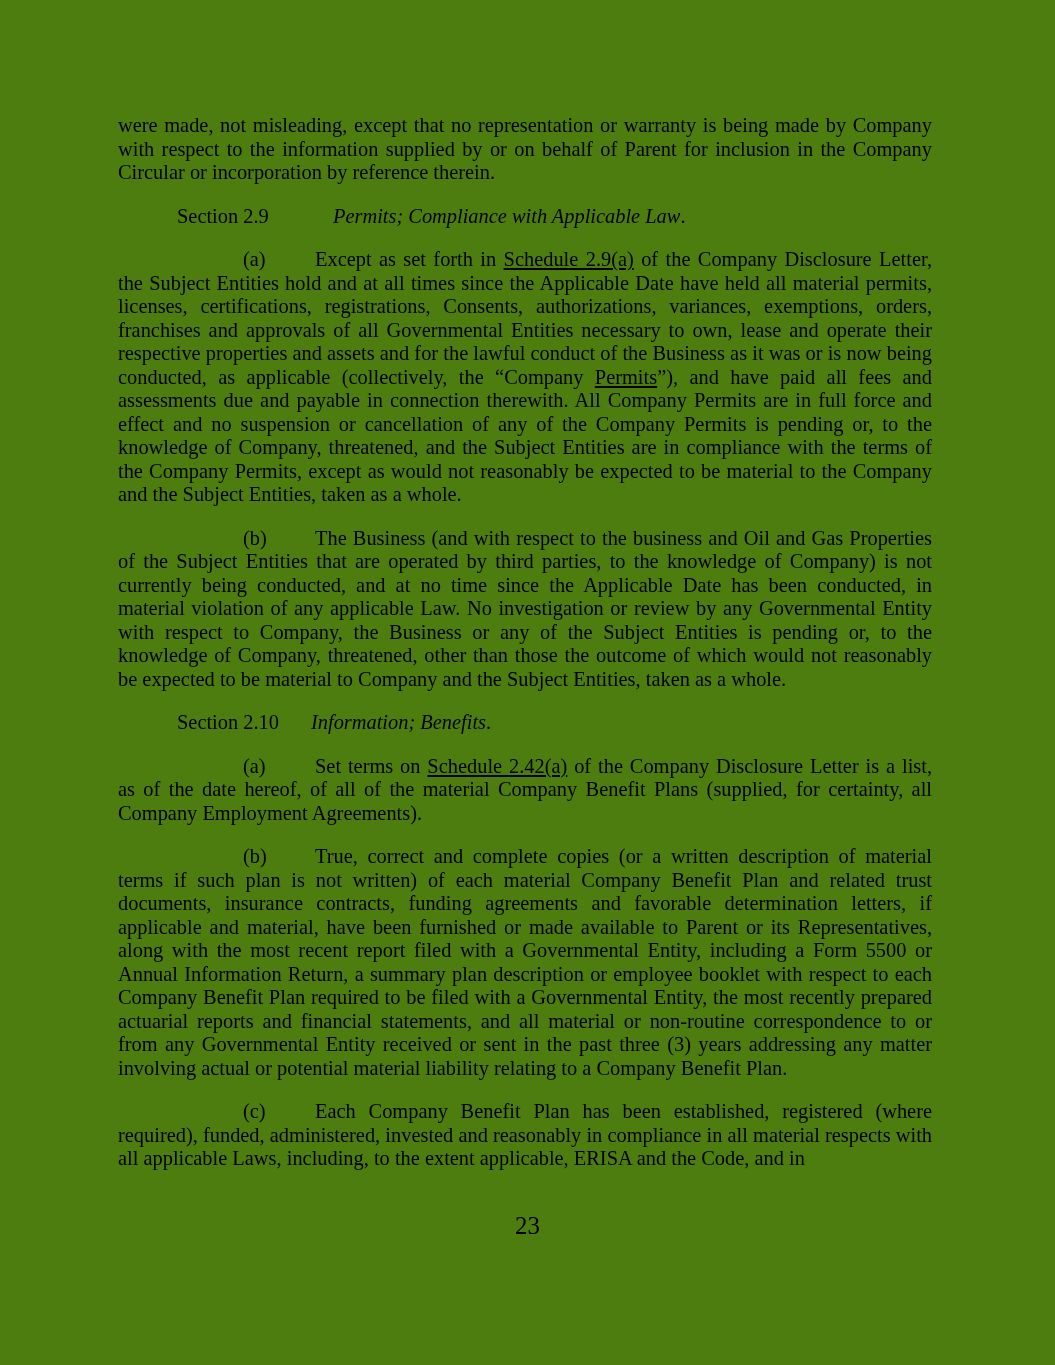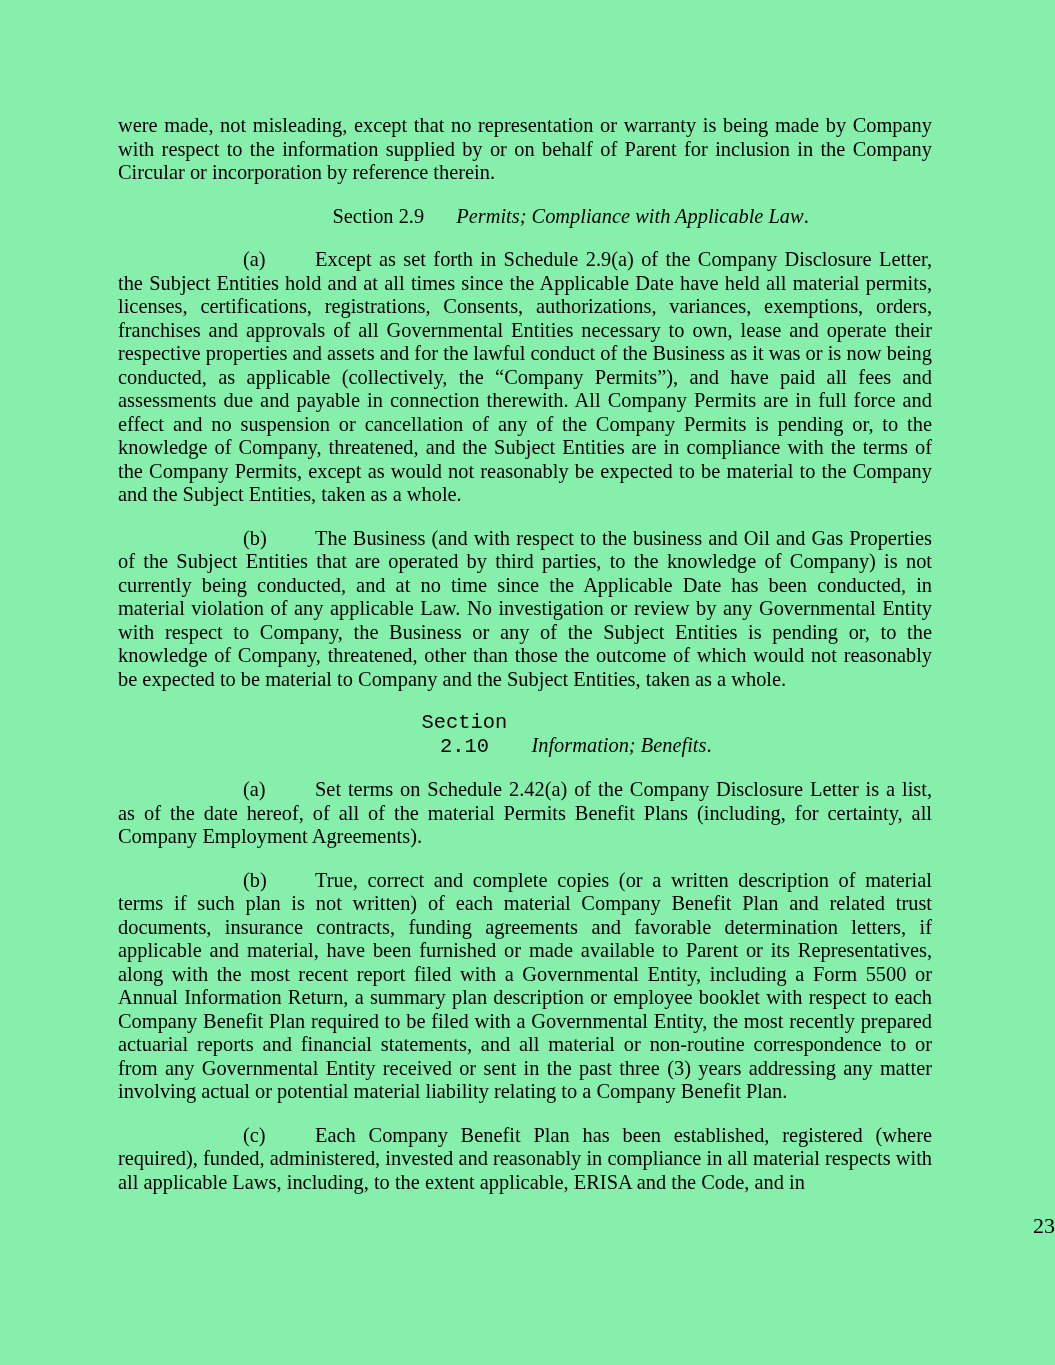--- a/index.html
+++ b/index.html
@@ -11,71 +11,71 @@
     width: 1055px;
     height: 1365px;
     position: relative;
     overflow: hidden;
     font-family: "Liberation Serif", "DejaVu Serif", serif;
     color: #000000;
   }
   .page {
     position: absolute;
     inset: 0;
-    background: #86efac;
+    background: #4d7c0f;
   }
   .content {
     position: absolute;
     left: 118px;
     top: 114px;
     width: 814px;
   }
   .content p {
     margin: 0 0 20px 0;
     font-size: 20.4px;
     line-height: 23.5px;
     text-align: justify;
   }
   p.heading {
-    text-align: center;
+    text-align: left;
     text-indent: 59px;
   }
   p.paragraph {
     text-indent: 125px;
   }
   p.paragraph.flush {
     text-indent: 0;
   }
   .label {
     display: inline-block;
     text-indent: 0;
   }
   .paragraph .label { width: 72px; }
   .heading.s29  .label { width: 156px; }
-  .heading.s210 .label { width: 134px; font-family: Liberation Mono, monospace; }
+  .heading.s210 .label { width: 134px; }
   .italic { font-style: italic; }
-  .underline { }
+  .underline { text-decoration: underline; }
   .pageno {
     position: absolute;
     top: 1214px;
     left: 0;
     width: 100%;
-    text-align: right;
-    font-size: 22px;
+    text-align: center;
+    font-size: 25px;
     line-height: 23.5px;
   }
 </style>
 </head>
 <body>
 
 <div class="page">
   <main class="content">
       <p class="paragraph flush"><span>were made, not misleading, except that no representation or warranty is being made by Company with respect to the information supplied by or on behalf of Parent for inclusion in the Company Circular or incorporation by reference therein.</span></p>
       <p class="heading s29"><span class="label">Section 2.9</span><span class="italic">Permits; Compliance with Applicable Law</span><span>.</span></p>
       <p class="paragraph"><span class="label">(a)</span><span>Except as set forth in </span><span class="underline">Schedule 2.9(a)</span><span> of the Company Disclosure Letter, the Subject Entities hold and at all times since the Applicable Date have held all material permits, licenses, certifications, registrations, Consents, authorizations, variances, exemptions, orders, franchises and approvals of all Governmental Entities necessary to own, lease and operate their respective properties and assets and for the lawful conduct of the Business as it was or is now being conducted, as applicable (collectively, the “Company </span><span class="underline">Permits</span><span>”), and have paid all fees and assessments due and payable in connection therewith. All Company Permits are in full force and effect and no suspension or cancellation of any of the Company Permits is pending or, to the knowledge of Company, threatened, and the Subject Entities are in compliance with the terms of the Company Permits, except as would not reasonably be expected to be material to the Company and the Subject Entities, taken as a whole.</span></p>
       <p class="paragraph"><span class="label">(b)</span><span>The Business (and with respect to the business and Oil and Gas Properties of the Subject Entities that are operated by third parties, to the knowledge of Company) is not currently being conducted, and at no time since the Applicable Date has been conducted, in material violation of any applicable Law. No investigation or review by any Governmental Entity with respect to Company, the Business or any of the Subject Entities is pending or, to the knowledge of Company, threatened, other than those the outcome of which would not reasonably be expected to be material to Company and the Subject Entities, taken as a whole.</span></p>
       <p class="heading s210"><span class="label">Section 2.10</span><span class="italic">Information; Benefits</span><span>.</span></p>
-      <p class="paragraph"><span class="label">(a)</span><span>Set terms on </span><span class="underline">Schedule 2.42(a)</span><span> of the Company Disclosure Letter is a list, as of the date hereof, of all of the material Permits Benefit Plans (including, for certainty, all Company Employment Agreements).</span></p>
+      <p class="paragraph"><span class="label">(a)</span><span>Set terms on </span><span class="underline">Schedule 2.42(a)</span><span> of the Company Disclosure Letter is a list, as of the date hereof, of all of the material Company Benefit Plans (supplied, for certainty, all Company Employment Agreements).</span></p>
       <p class="paragraph"><span class="label">(b)</span><span>True, correct and complete copies (or a written description of material terms if such plan is not written) of each material Company Benefit Plan and related trust documents, insurance contracts, funding agreements and favorable determination letters, if applicable and material, have been furnished or made available to Parent or its Representatives, along with the most recent report filed with a Governmental Entity, including a Form 5500 or Annual Information Return, a summary plan description or employee booklet with respect to each Company Benefit Plan required to be filed with a Governmental Entity, the most recently prepared actuarial reports and financial statements, and all material or non-routine correspondence to or from any Governmental Entity received or sent in the past three (3) years addressing any matter involving actual or potential material liability relating to a Company Benefit Plan.</span></p>
       <p class="paragraph"><span class="label">(c)</span><span>Each Company Benefit Plan has been established, registered (where required), funded, administered, invested and reasonably in compliance in all material respects with all applicable Laws, including, to the extent applicable, ERISA and the Code, and in</span></p>
     </main>
   <div class="pageno">23</div>
 </div>
 
 </body></html>

